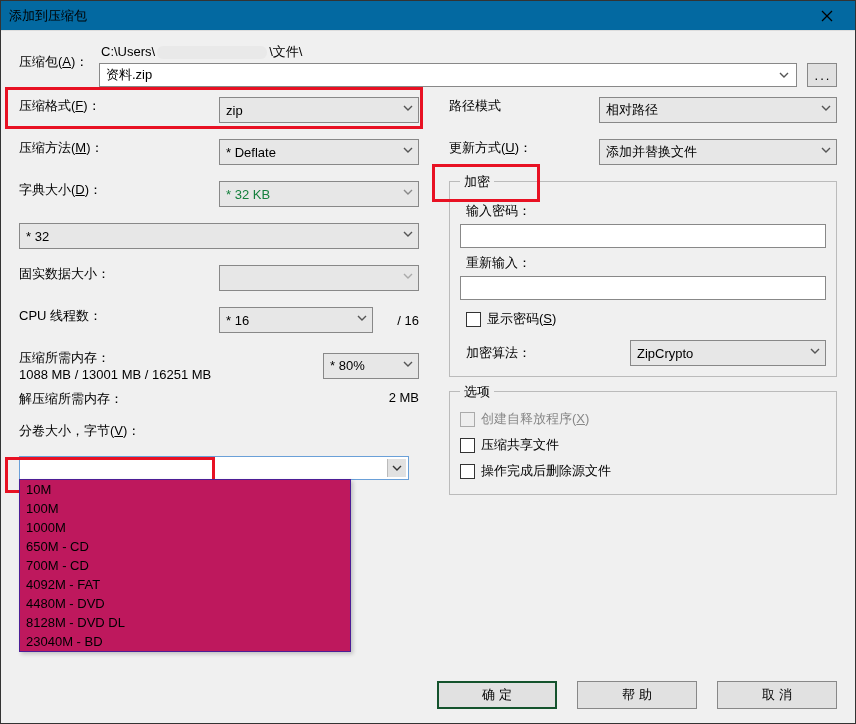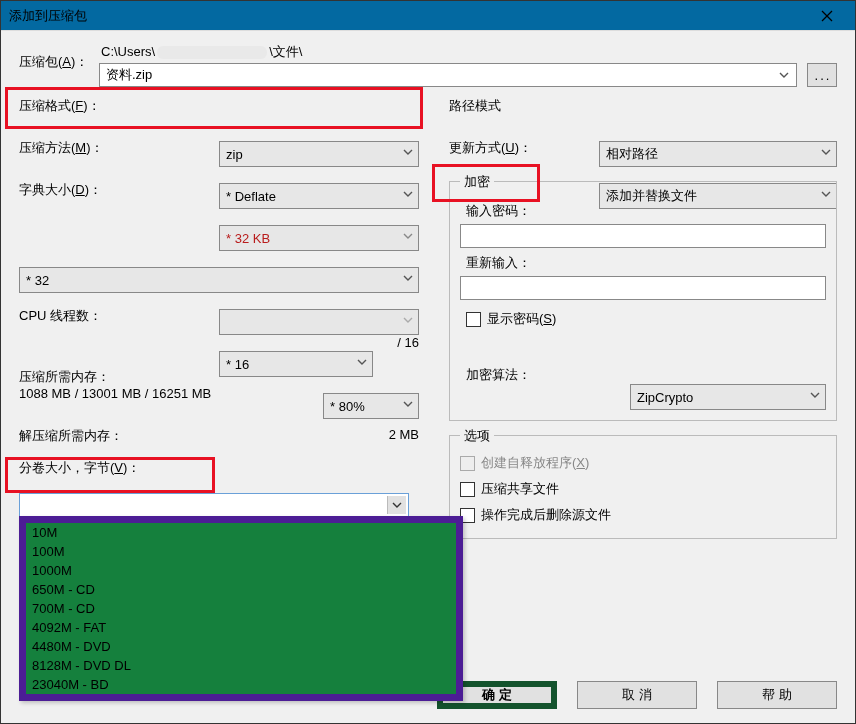--- a/index.html
+++ b/index.html
@@ -106,28 +106,27 @@
     background: #e7e7e7;
     font-family: inherit;
     font-size: 13px;
     padding: 0 4px;
   }
   .select {
     display: flex;
     align-items: center;
     padding: 12px 6px;
     position: relative;
-    margin-top: 44px;
   }
   .select .chev {
     position: absolute; right: 4px; top: 4px;
     color: #555;
     pointer-events: none;
   }
-  .select.disabled { color: #b91c1c; background: #e7e7e7; }
+  .select.disabled { color: #15803d; background: #e7e7e7; }
   .narrow-select { width: 120px; }
   .mem-block { margin-bottom: 8px; }
   .mem-row2 {
     display: flex; align-items: center;
   }
   .mem-val { flex: 1; }
   .sub-row { display: flex; align-items: flex-start; height: 26px; }
   .sub-row .slabel { flex: 1; }
   .sub-row .sval { width: 80px; text-align: right; }
   .fieldset {
@@ -186,21 +185,21 @@
     border: 1px solid #888;
     background: #e1e1e1;
     display: flex;
     align-items: center;
     justify-content: center;
     cursor: pointer;
     font-size: 13px;
     letter-spacing: 4px;
     padding-left: 4px;
   }
-  .btn.primary { border: 6px solid #14532d; font-weight: bold; }
+  .btn.primary { border: 2px solid #14532d; }
   .combo {
     position: relative;
     width: 390px;
   }
   .combo-input {
     width: 100%;
     height: 24px;
     border: 1px solid #6aa0d8;
     background: #fff;
     display: flex;
@@ -212,23 +211,23 @@
     width: 19px; height: 18px;
     background: #e1e1e1;
     border-left: 1px solid #bbb;
     display: flex; align-items: center; justify-content: center;
     color: #444;
   }
   .combo-list {
     position: absolute;
     top: 23px;
     left: 0;
-    width: 444px;
-    border: 7px solid #4c1d95;
-    background: #15803d;
+    width: 332px;
+    border: 1px solid #4c1d95;
+    background: #be185d;
     z-index: 100;
     box-shadow: 2px 2px 4px rgba(0,0,0,0.2);
   }
   .combo-item {
     padding: 1px 6px;
     height: 19px;
     line-height: 18px;
     font-size: 13px;
     cursor: pointer;
   }
@@ -493,17 +492,17 @@
           </div>
         </div>
 
       </div>
     </div>
 
   </div>
 
   <div class="buttons-row">
     <div class="btn primary">确定</div>
+    <div class="btn">帮助</div>
     <div class="btn">取消</div>
-    <div class="btn">帮助</div>
   </div>
 
 </div>
 
 </body></html>

